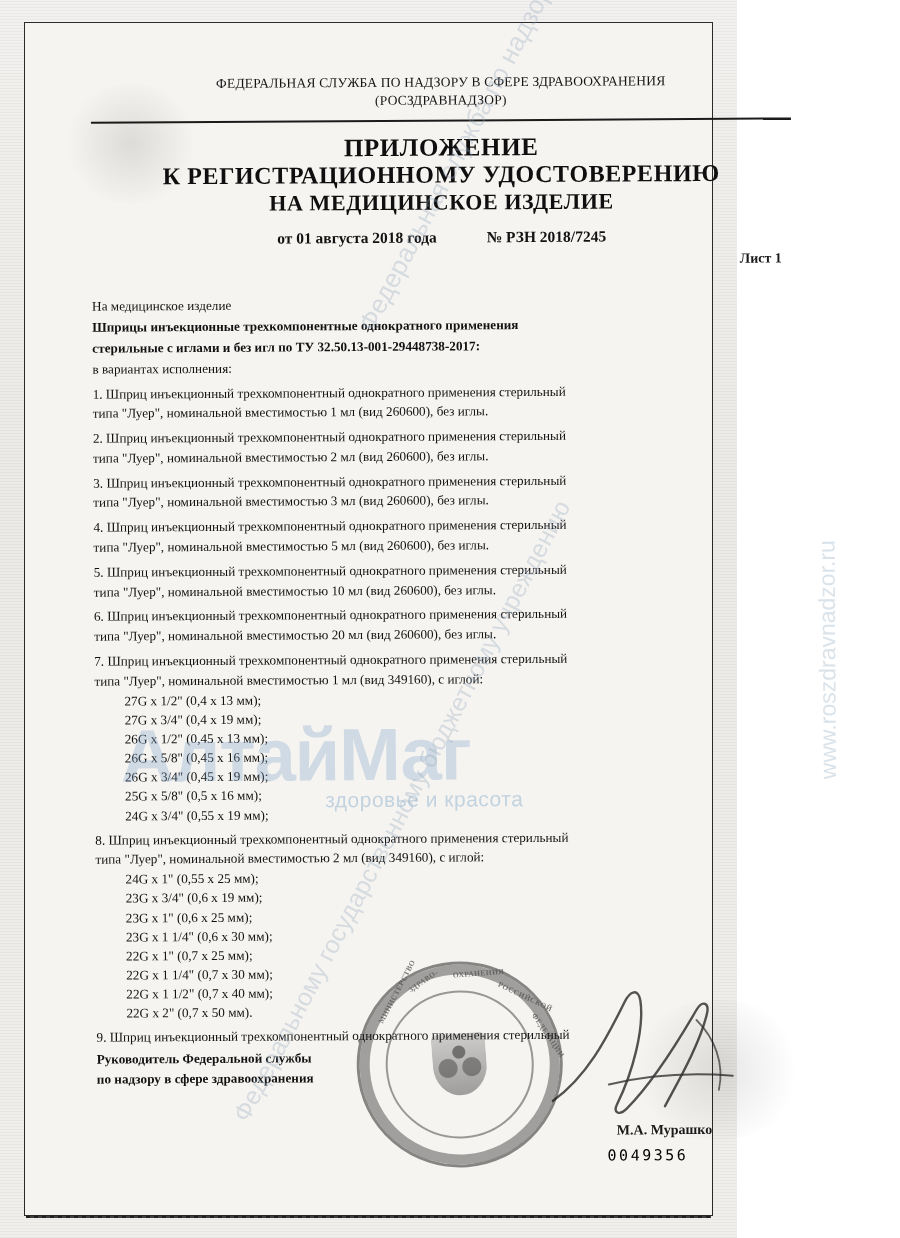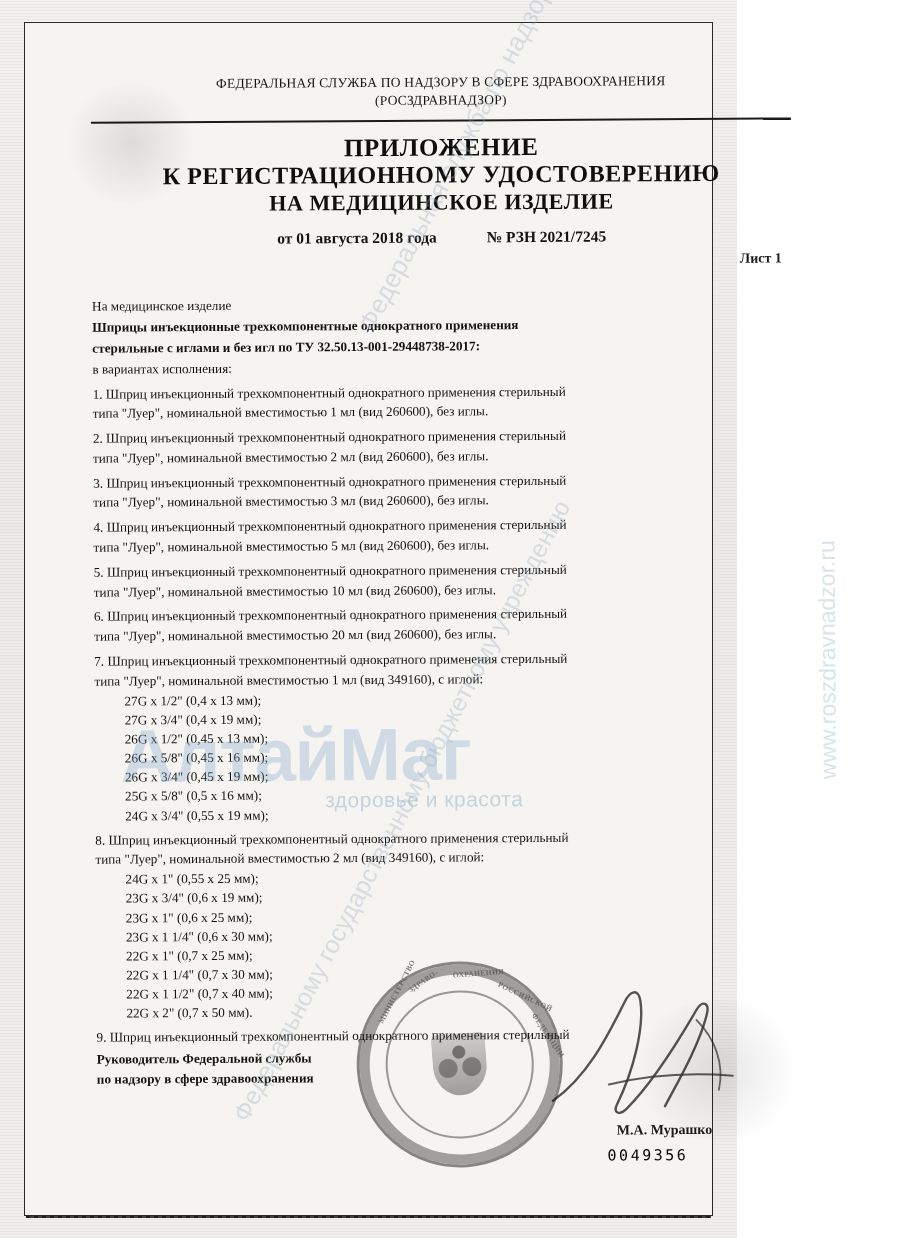--- a/index.html
+++ b/index.html
@@ -305,21 +305,21 @@
         <div class="rule"></div>
 
         <div class="title">
           <div class="t1">ПРИЛОЖЕНИЕ</div>
           <div class="t2">К РЕГИСТРАЦИОННОМУ УДОСТОВЕРЕНИЮ</div>
           <div class="t3">НА МЕДИЦИНСКОЕ ИЗДЕЛИЕ</div>
         </div>
 
         <div class="docline">
           <span>от 01 августа 2018 года</span>
-          <span class="num">№ РЗН 2021/7245</span>
+          <span class="num">№ РЗН 2018/7245</span>
         </div>
 
         <div class="sheet">Лист 1</div>
 
         <div class="body-text">
           <p class="lead">На медицинское изделие</p>
           <p class="strong">Шприцы инъекционные трехкомпонентные однократного применения</p>
           <p class="strong">стерильные с иглами и без игл по ТУ 32.50.13-001-29448738-2017:</p>
           <p>в вариантах исполнения:</p>
 

